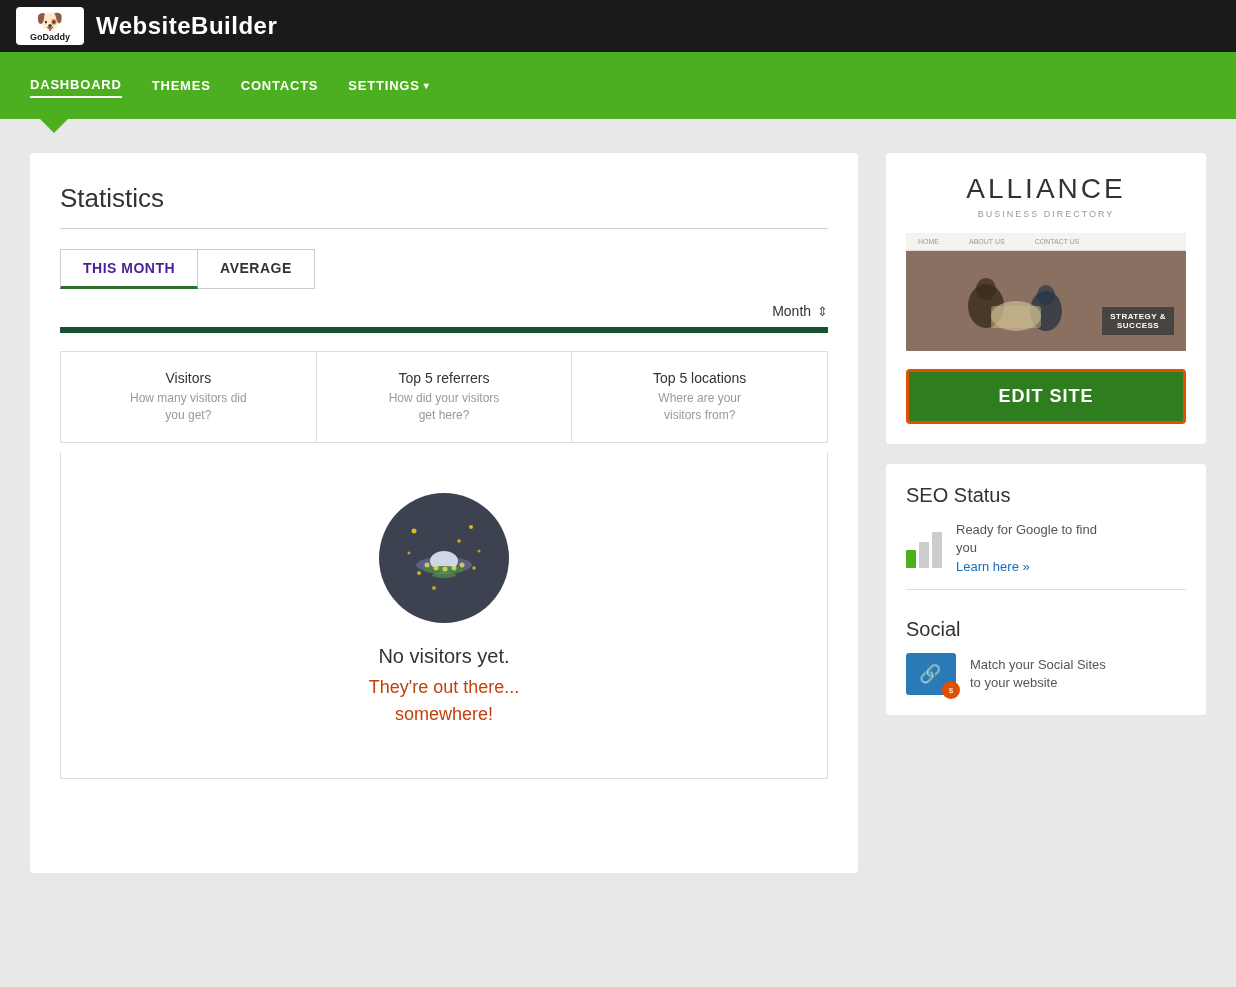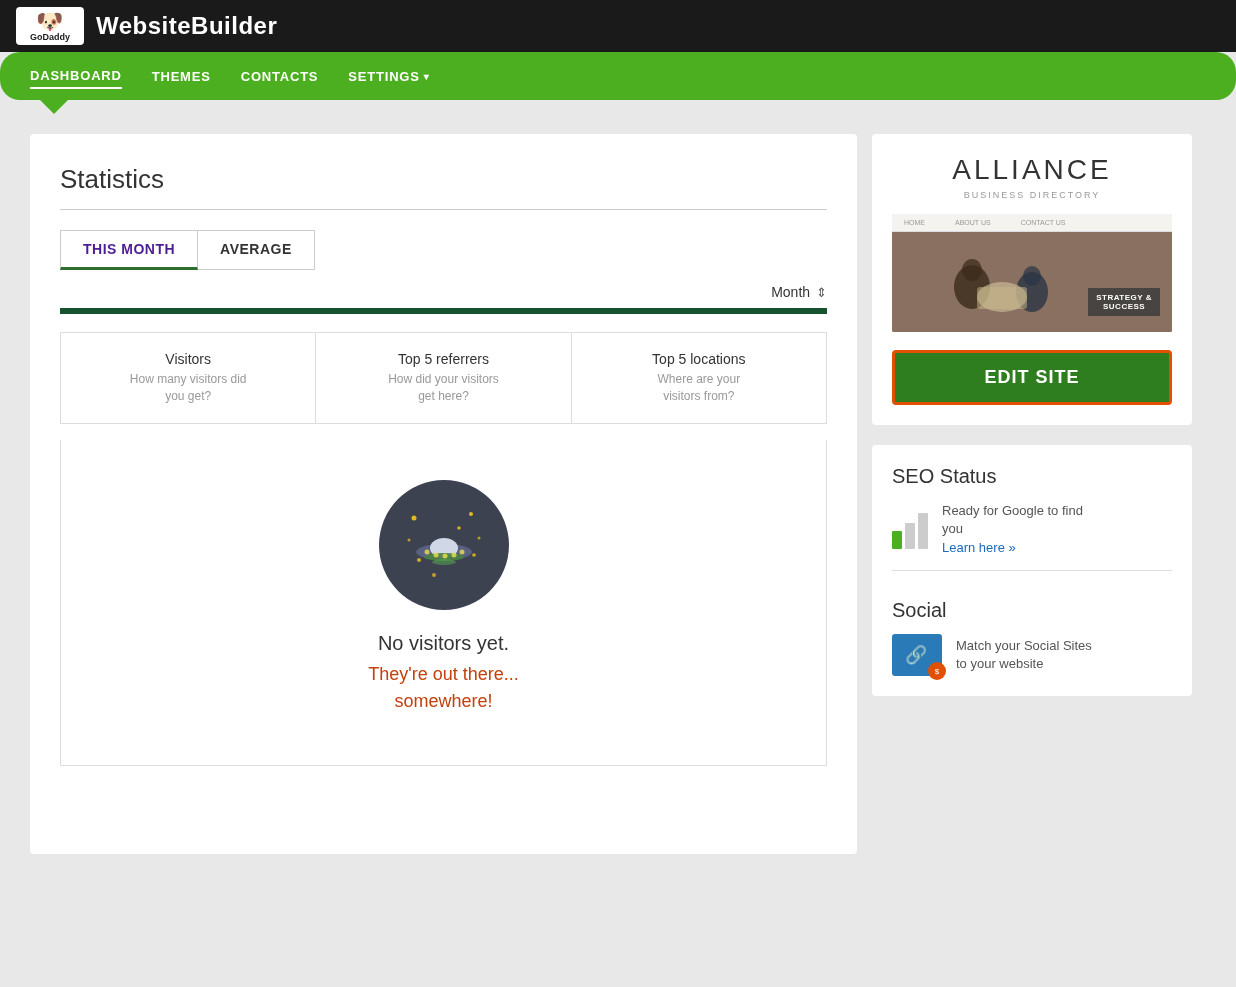--- a/index.html
+++ b/index.html
@@ -40,26 +40,25 @@
       color: white;
       font-size: 24px;
       font-weight: bold;
       margin-left: 12px;
       letter-spacing: 0.5px;
     }
 
     
     .nav-bar {
       background: #4caf1f;
-      height: 48px;
+      height: 67px;
       display: flex;
       align-items: center;
       padding: 0 30px;
       gap: 30px;
-      border-radius: 20px;
     }
     .nav-item {
       color: white;
       font-weight: bold;
       font-size: 13px;
       letter-spacing: 0.8px;
       cursor: pointer;
       padding: 4px 0;
       text-decoration: none;
     }
@@ -80,23 +79,23 @@
       width: 0;
       height: 0;
       border-left: 14px solid transparent;
       border-right: 14px solid transparent;
       border-top: 14px solid #4caf1f;
       margin-left: 40px;
     }
 
     
     .main-content {
-      padding: 20px 44px 40px 30px;
-      display: flex;
-      gap: 15px;
+      padding: 20px 30px 40px 30px;
+      display: flex;
+      gap: 28px;
       align-items: flex-start;
     }
 
     
     .stats-panel {
       background: white;
       border-radius: 4px;
       flex: 1;
       padding: 30px 30px 40px 30px;
       min-height: 720px;
@@ -157,21 +156,21 @@
     }
     .month-arrows {
       font-size: 13px;
       color: #555;
     }
 
     
     .stats-columns {
       display: flex;
       border: 1px solid #ddd;
-      margin-bottom: 16px;
+      margin-bottom: 10px;
     }
     .stat-col {
       flex: 1;
       padding: 18px 14px;
       border-right: 1px solid #ddd;
       text-align: center;
     }
     .stat-col:last-child {
       border-right: none;
     }

